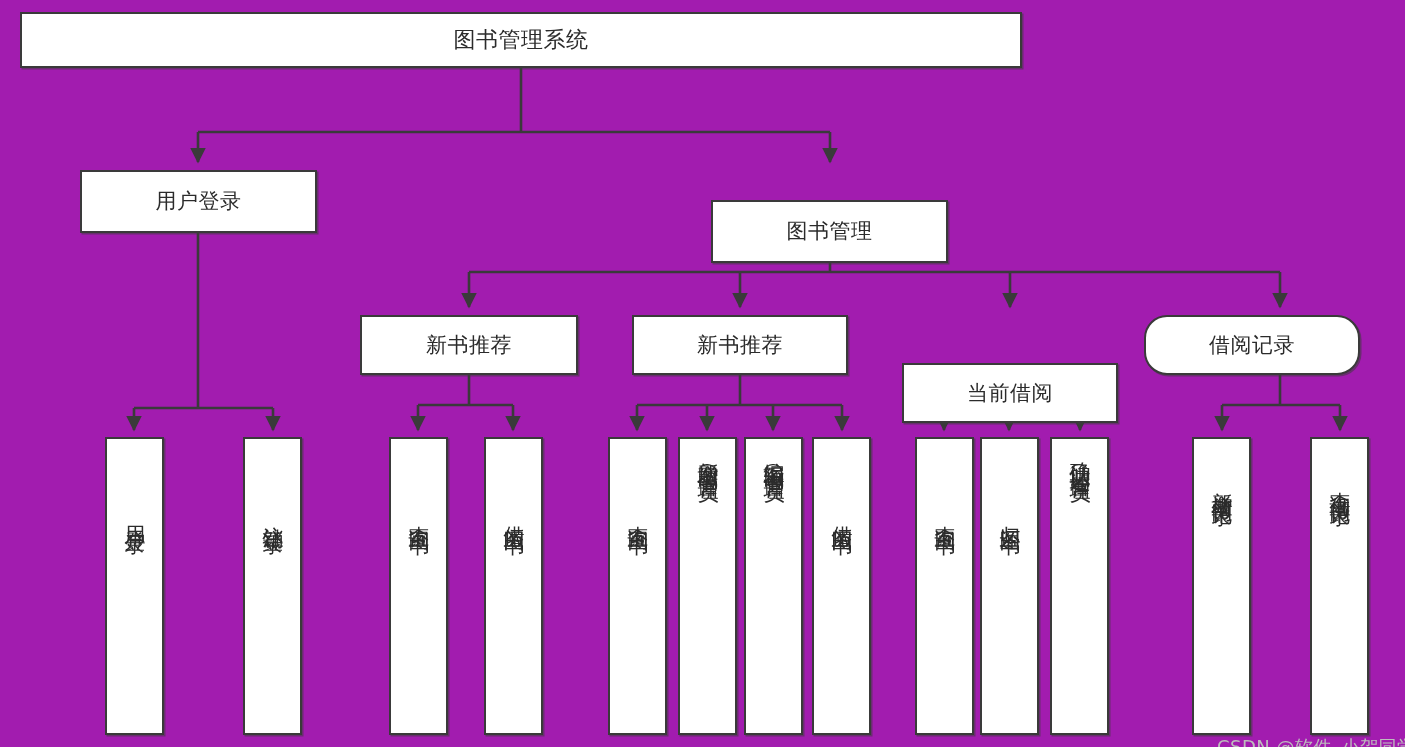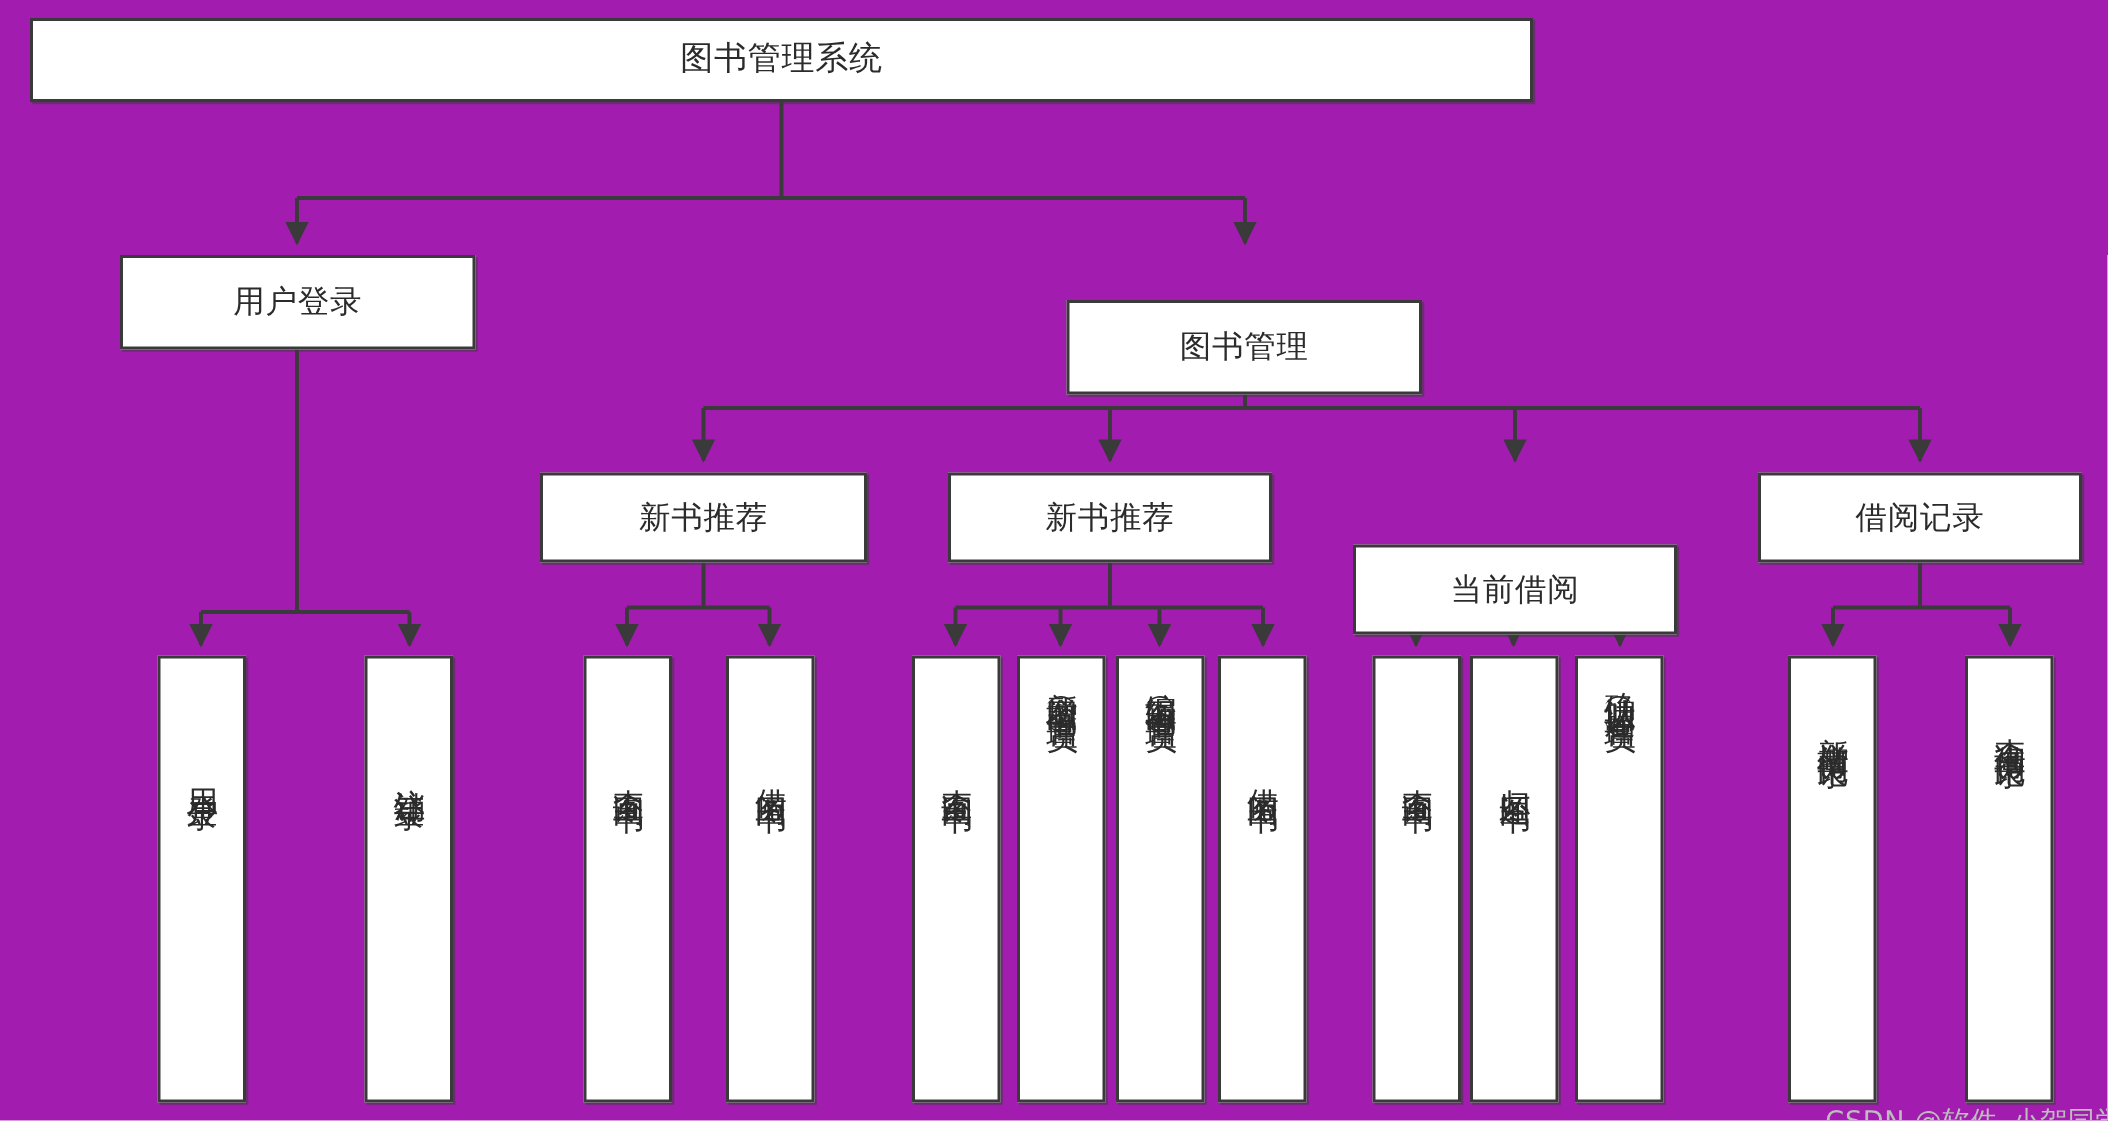--- a/index.html
+++ b/index.html
@@ -141,21 +141,21 @@
   </div>
 
   <div class="node horizontal" style="left:632px; top:315px; width:216px; height:60px;">
     <span class="node-label">新书推荐</span>
   </div>
 
   <div class="node horizontal" style="left:902px; top:315px; width:216px; height:60px;margin-top:48px;">
     <span class="node-label">当前借阅</span>
   </div>
 
-  <div class="node horizontal" style="left:1172px; top:315px; width:216px; height:60px;">
+  <div class="node horizontal" style="left:1144px; top:315px; width:216px; height:60px;border-radius:23px;">
     <span class="node-label">借阅记录</span>
   </div>
 
   <div class="node vertical" style="left:105px; top:437px; width:59px; height:298px; padding-top:70px;">
     <span class="node-label">用户登录</span>
   </div>
 
   <div class="node vertical" style="left:243px; top:437px; width:59px; height:298px; padding-top:70px;">
     <span class="node-label">注销登录</span>
   </div>

